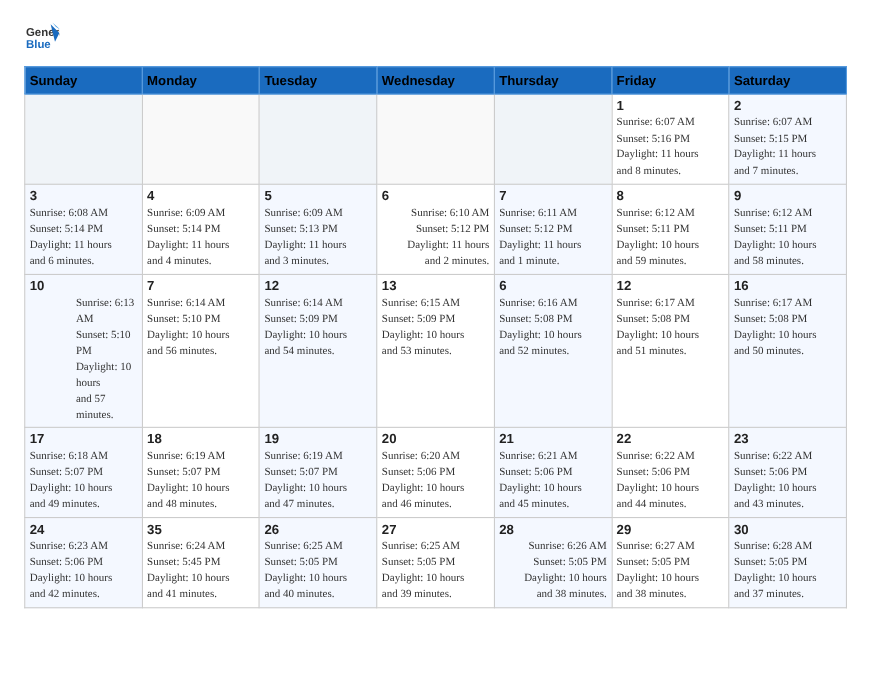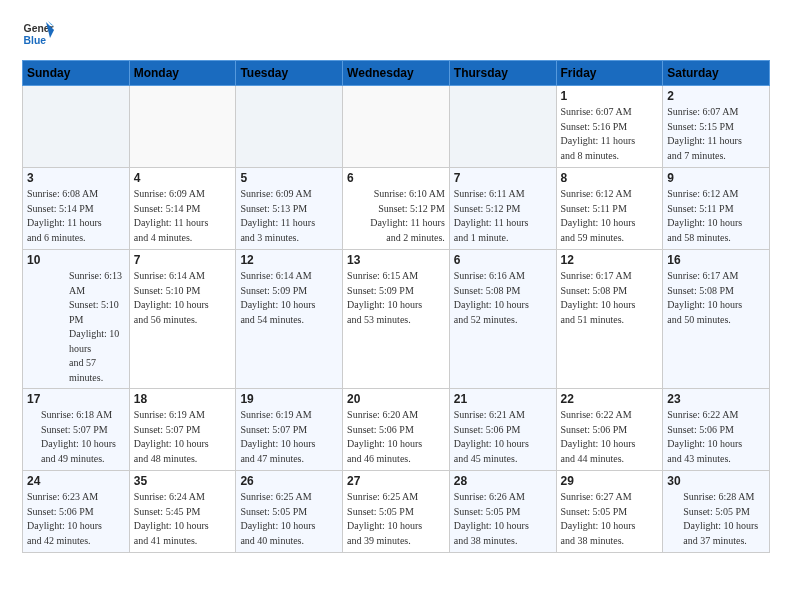--- a/index.html
+++ b/index.html
@@ -246,21 +246,21 @@
             <span class="day-num">16</span>
             <div class="day-info" style="white-space: pre-line;">Sunrise: 6:17 AM
 Sunset: 5:08 PM
 Daylight: 10 hours
 and 50 minutes.</div>
           </td>
         </tr>
         <tr>
           <td>
             <span class="day-num">17</span>
-            <div class="day-info" style="white-space: pre-line; margin-left: 14px;">Sunrise: 6:18 AM
+            <div class="day-info" style="white-space: pre-line;">Sunrise: 6:18 AM
 Sunset: 5:07 PM
 Daylight: 10 hours
 and 49 minutes.</div>
           </td>
           <td>
             <span class="day-num">18</span>
             <div class="day-info" style="white-space: pre-line;">Sunrise: 6:19 AM
 Sunset: 5:07 PM
 Daylight: 10 hours
 and 48 minutes.</div>
@@ -325,35 +325,35 @@
           </td>
           <td>
             <span class="day-num">27</span>
             <div class="day-info" style="white-space: pre-line;">Sunrise: 6:25 AM
 Sunset: 5:05 PM
 Daylight: 10 hours
 and 39 minutes.</div>
           </td>
           <td>
             <span class="day-num">28</span>
-            <div class="day-info" style="white-space: pre-line;">Sunrise: 6:26 AM
+            <div class="day-info" style="white-space: pre-line; text-align: right;">Sunrise: 6:26 AM
 Sunset: 5:05 PM
 Daylight: 10 hours
 and 38 minutes.</div>
           </td>
           <td>
             <span class="day-num">29</span>
             <div class="day-info" style="white-space: pre-line;">Sunrise: 6:27 AM
 Sunset: 5:05 PM
 Daylight: 10 hours
 and 38 minutes.</div>
           </td>
           <td>
             <span class="day-num">30</span>
-            <div class="day-info" style="white-space: pre-line; margin-left: 16px;">Sunrise: 6:28 AM
+            <div class="day-info" style="white-space: pre-line;">Sunrise: 6:28 AM
 Sunset: 5:05 PM
 Daylight: 10 hours
 and 37 minutes.</div>
           </td>
         </tr>
       </tbody>
   </table>
 </div>
 
 </body></html>

